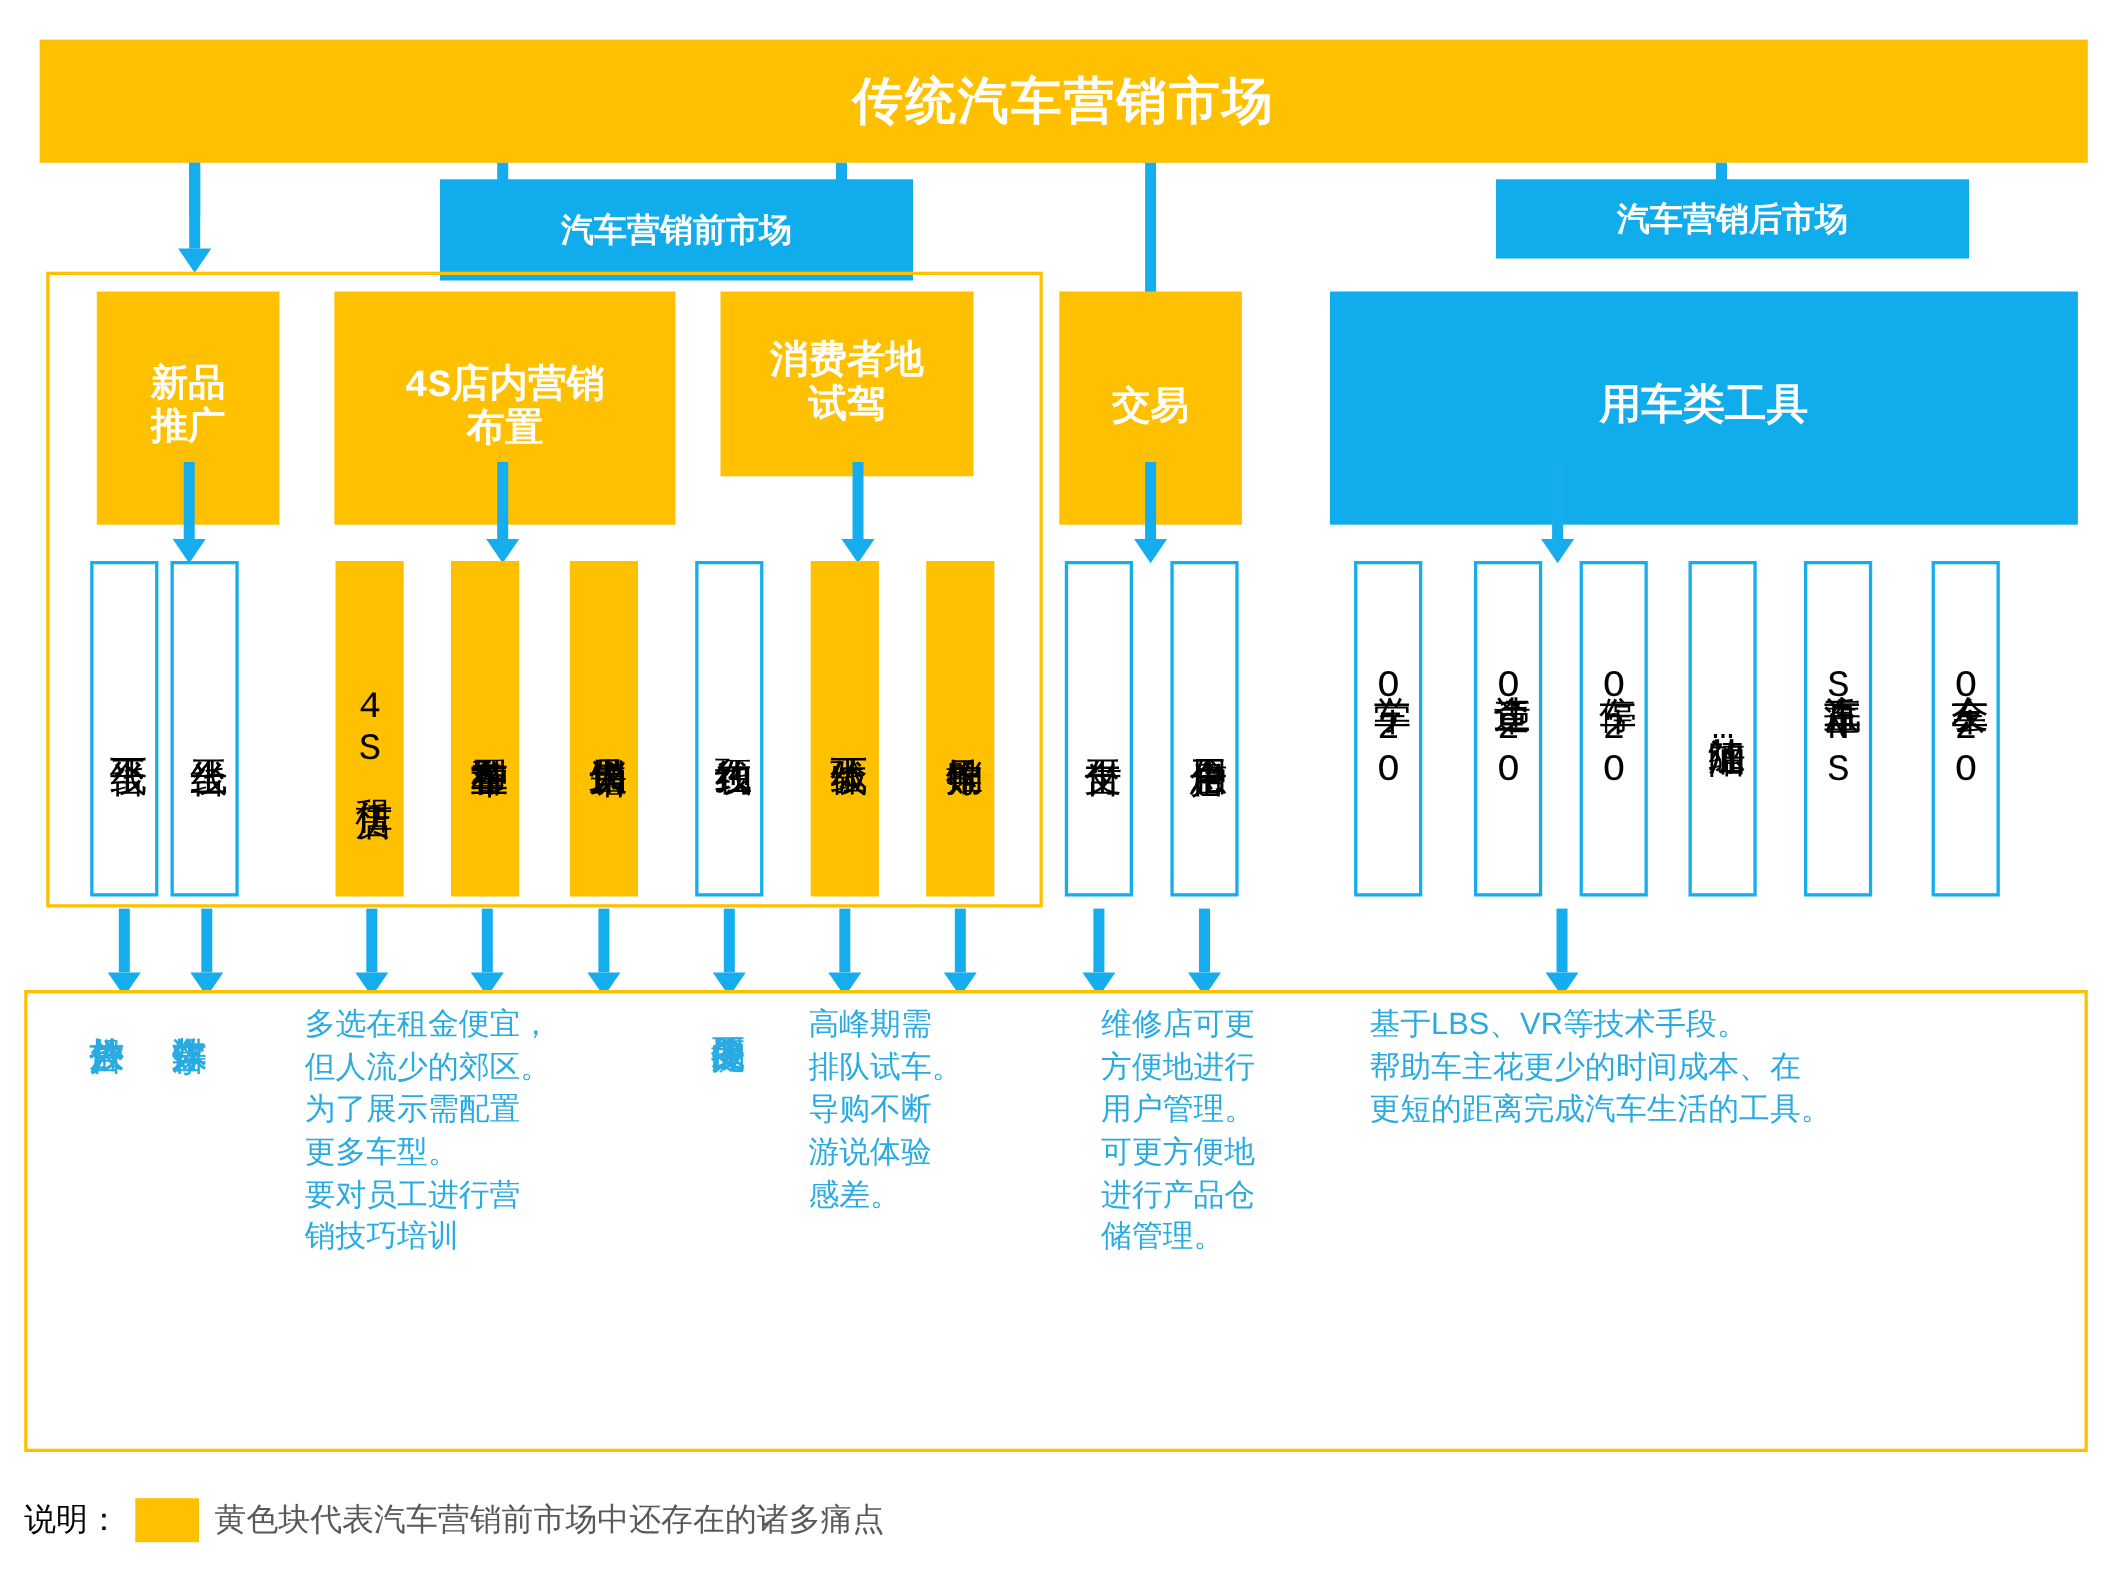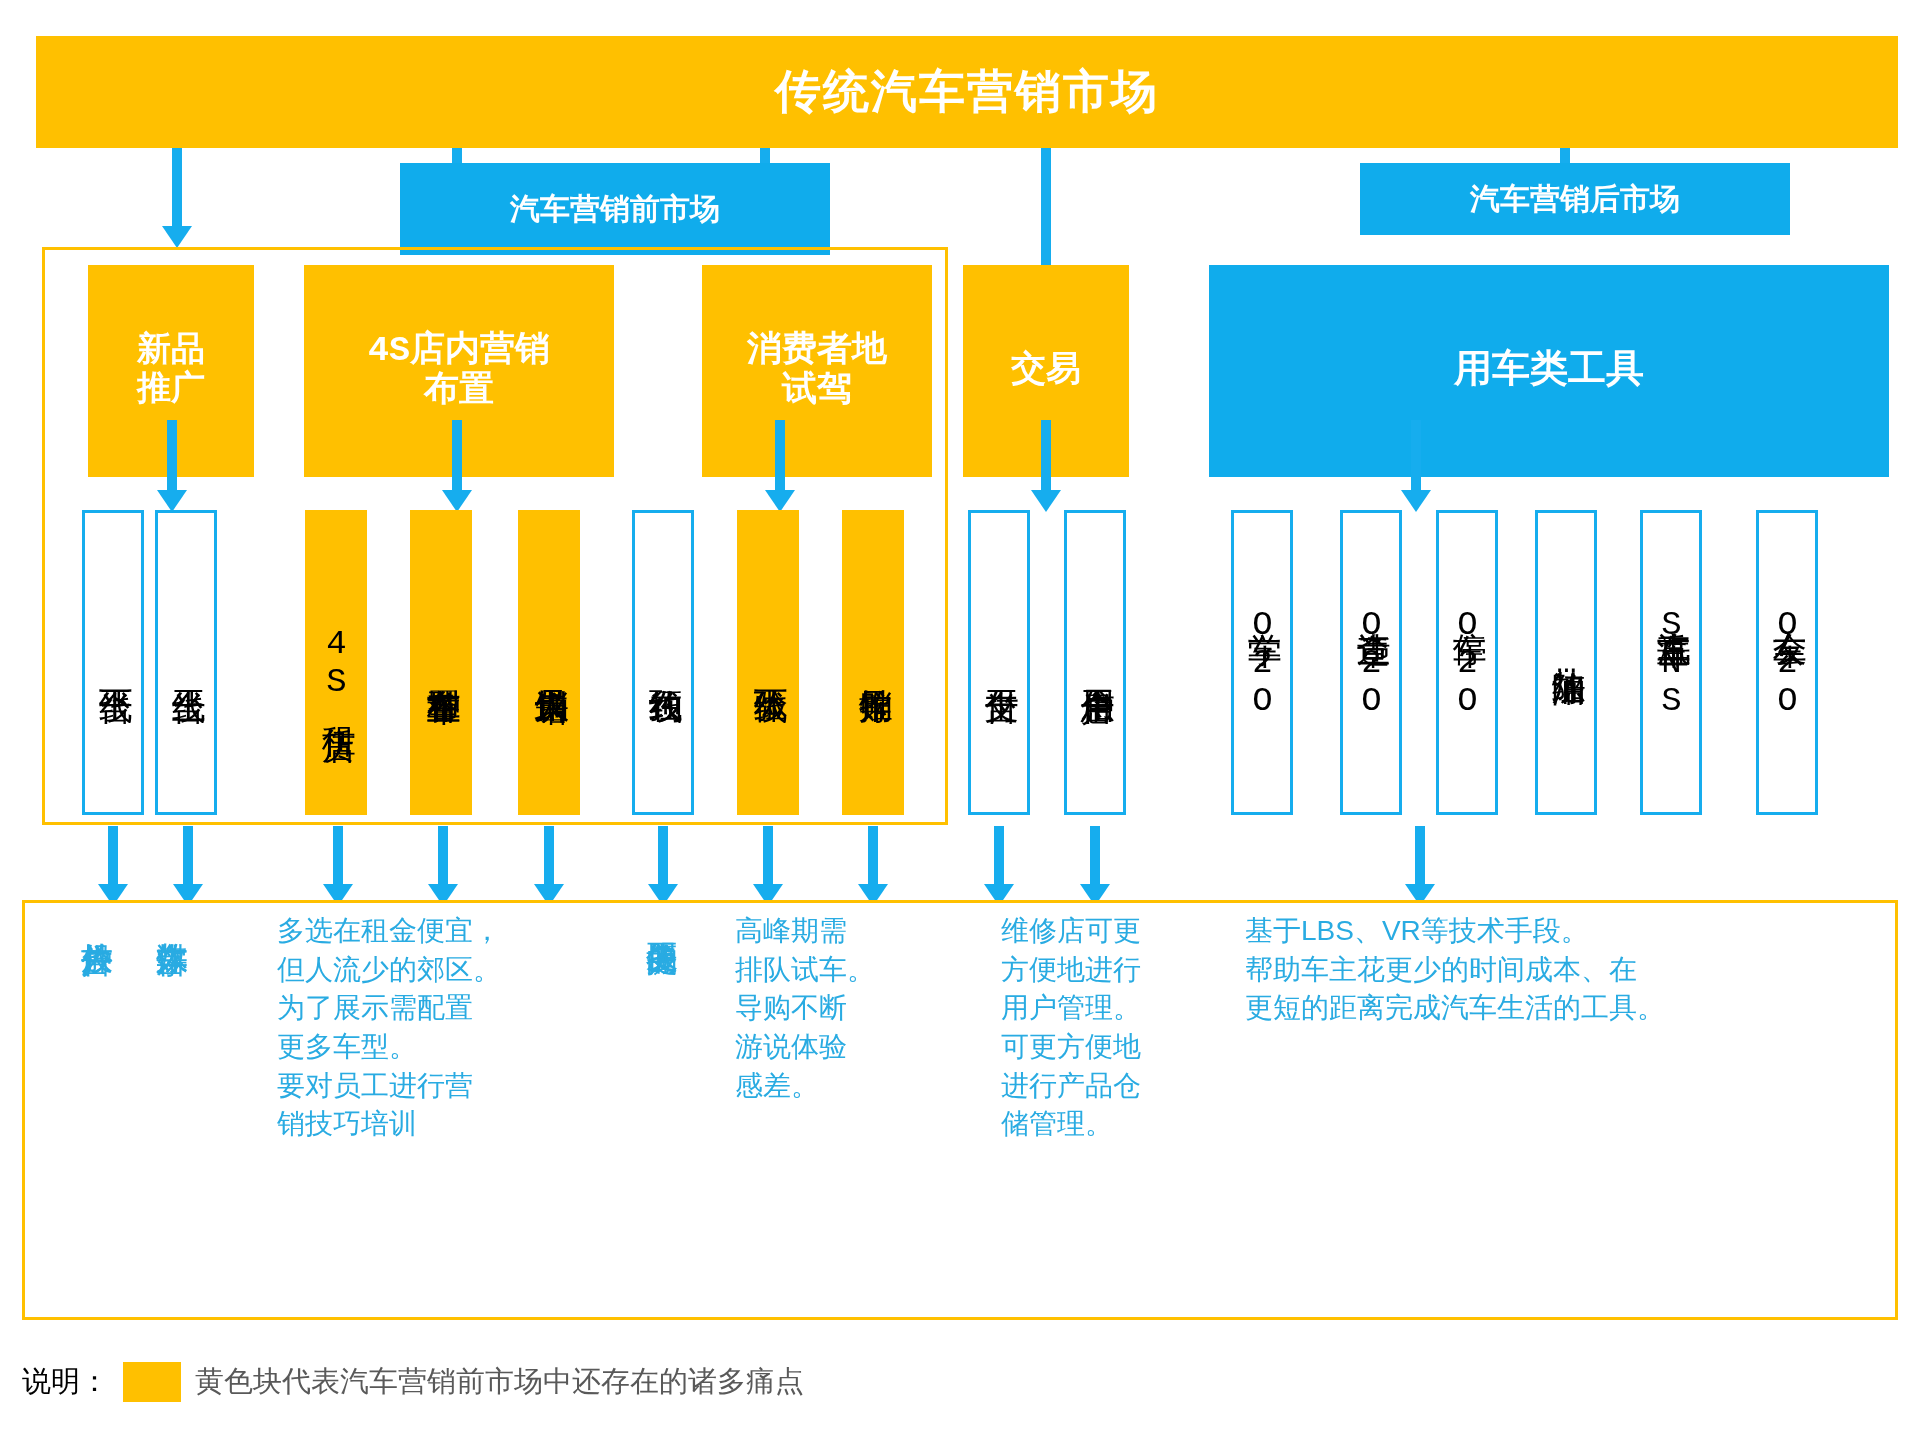--- a/index.html
+++ b/index.html
@@ -126,21 +126,21 @@
   <div class="abs cat yellow" style="left:88px; top:265px; width:166px; height:212px; font-size:34px;">
     <span style="white-space:pre-line;">新品
 推广</span>
   </div>
 
   <div class="abs cat yellow" style="left:304px; top:265px; width:310px; height:212px; font-size:35px;">
     <span style="white-space:pre-line;">4S店内营销
 布置</span>
   </div>
 
-  <div class="abs cat yellow" style="left:655px; top:265px; width:230px; height:212px; font-size:35px;margin-left:47px;">
+  <div class="abs cat yellow" style="left:655px; top:265px; width:230px; height:168px; font-size:35px;">
     <span style="white-space:pre-line;">消费者地
 试驾</span>
   </div>
 
   <div class="abs cat yellow" style="left:963px; top:265px; width:166px; height:212px; font-size:35px;">
     <span>交易</span>
   </div>
 
   <div class="abs cat blue" style="left:1209px; top:265px; width:680px; height:212px; font-size:38px;">
     <span>用车类工具</span>

